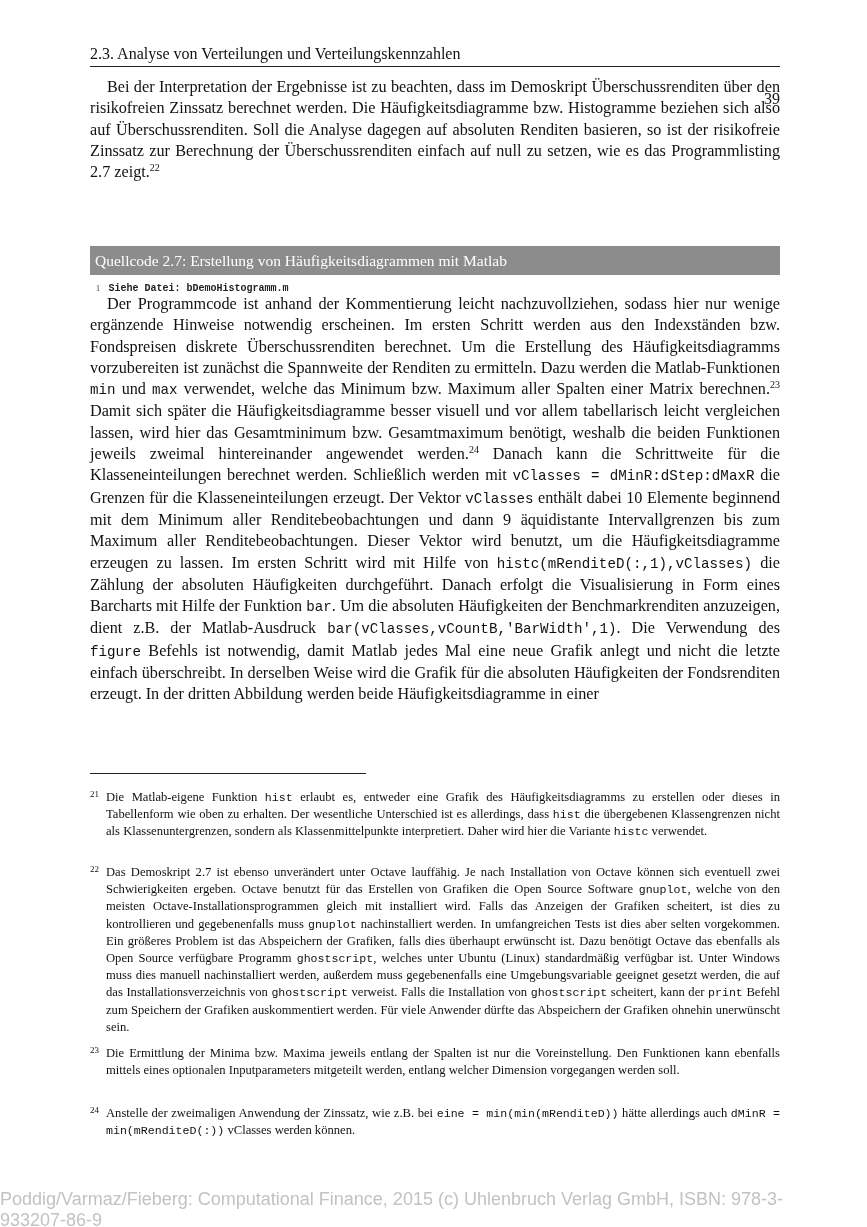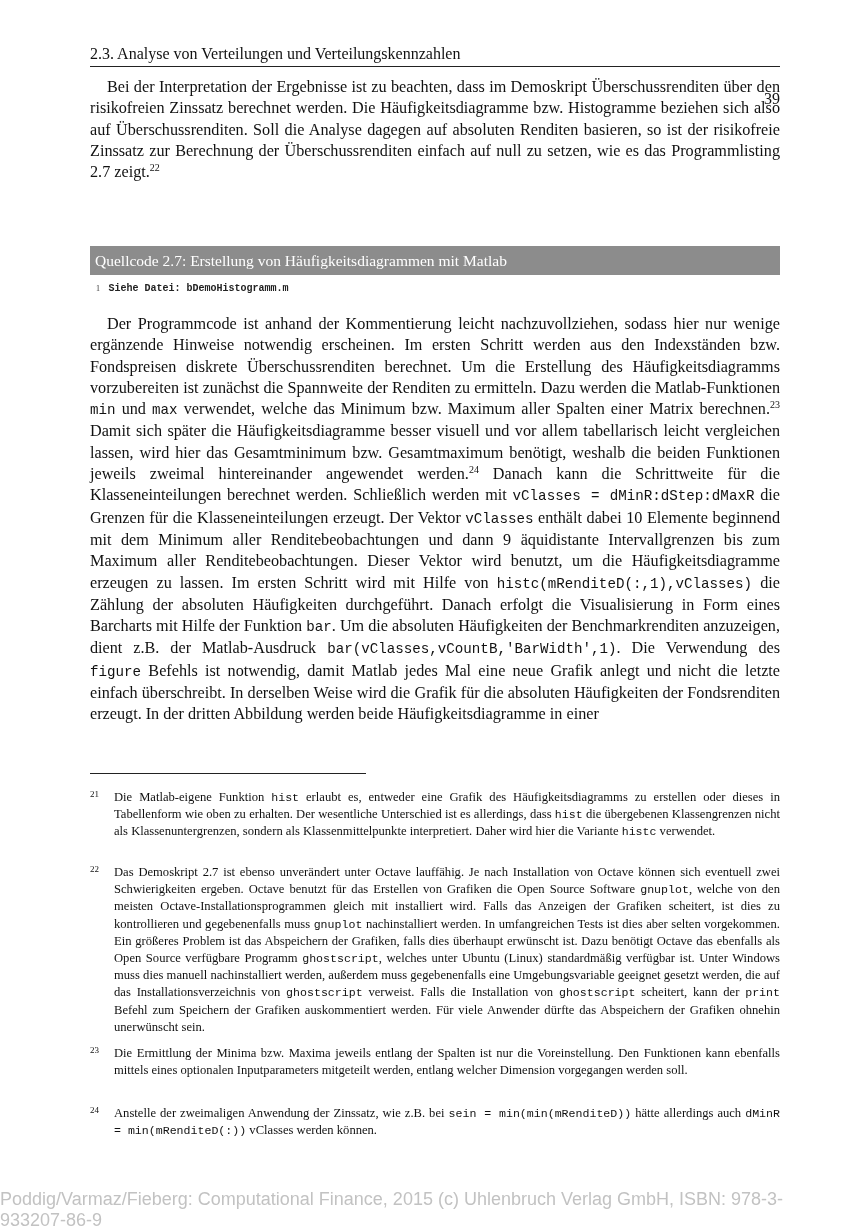--- a/index.html
+++ b/index.html
@@ -30,28 +30,28 @@
     position: absolute; left: 90px; top: 246px; width: 690px; height: 29px;
     background: #8c8c8c; color: #ffffff;
     font-size: 15.5px; line-height: 29px; padding-left: 5px; box-sizing: border-box;
   }
   .listing-code {
     position: absolute; left: 90px; top: 282px; width: 690px; height: 16px;
     font-size: 10px; line-height: 12px;
   }
   .listing-code .ln { display: inline-block; width: 16px; text-align: center; font-family: "Liberation Serif", serif; font-size: 8px; color: #333; }
   .listing-code .code { font-family: "Liberation Mono", "DejaVu Sans Mono", monospace; font-size: 10px; font-weight: bold; color: #222; }
-  .p3 { top: 314px; }
+  .p3 { top: 294px; }
   .fn-rule { position: absolute; left: 90px; top: 773px; width: 276px; border-top: 1px solid #222; }
   .fn {
     position: absolute; left: 90px; width: 690px;
     font-size: 12.6px; line-height: 17.2px; text-align: justify; text-align-last: left;
   }
   .fn .num { position: absolute; left: 0; top: -3px; font-size: 9px; }
-  .fn .txt { margin-left: 24px; display: block; }
+  .fn .txt { margin-left: 16px; display: block; }
   .fn21 { top: 789px; }
   .fn22 { top: 864px; }
   .fn23 { top: 1045px; }
   .fn24 { top: 1105px; }
   .watermark {
     position: absolute; left: 0; width: 848px; top: 1189px; 
     font-family: "Liberation Sans", "DejaVu Sans", sans-serif; font-size: 18px; color: #c2c2c2;
   }
 </style>
 </head>
@@ -88,16 +88,16 @@
   <span class="txt"><span>Das Demoskript 2.7 ist ebenso unverändert unter Octave lauffähig. Je nach Installation von Octave können sich eventuell zwei Schwierigkeiten ergeben. Octave benutzt für das Erstellen von Grafiken die Open Source Software </span><span class="tt">gnuplot</span><span>, welche von den meisten Octave-Installationsprogrammen gleich mit installiert wird. Falls das Anzeigen der Grafiken scheitert, ist dies zu kontrollieren und gegebenenfalls muss </span><span class="tt">gnuplot</span><span> nachinstalliert werden. In umfangreichen Tests ist dies aber selten vorgekommen. Ein größeres Problem ist das Abspeichern der Grafiken, falls dies überhaupt erwünscht ist. Dazu benötigt Octave das ebenfalls als Open Source verfügbare Programm </span><span class="tt">ghostscript</span><span>, welches unter Ubuntu (Linux) standardmäßig verfügbar ist. Unter Windows muss dies manuell nachinstalliert werden, außerdem muss gegebenenfalls eine Umgebungsvariable geeignet gesetzt werden, die auf das Installationsverzeichnis von </span><span class="tt">ghostscript</span><span> verweist. Falls die Installation von </span><span class="tt">ghostscript</span><span> scheitert, kann der </span><span class="tt">print</span><span> Befehl zum Speichern der Grafiken auskommentiert werden. Für viele Anwender dürfte das Abspeichern der Grafiken ohnehin unerwünscht sein.</span></span>
 </div>
 
 <div class="fn fn23">
   <span class="num">23</span>
   <span class="txt">Die Ermittlung der Minima bzw. Maxima jeweils entlang der Spalten ist nur die Voreinstellung. Den Funktionen kann ebenfalls mittels eines optionalen Inputparameters mitgeteilt werden, entlang welcher Dimension vorgegangen werden soll.</span>
 </div>
 
 <div class="fn fn24">
   <span class="num">24</span>
-  <span class="txt"><span>Anstelle der zweimaligen Anwendung der Zinssatz, wie z.B. bei </span><span class="tt">sein = min(min(mRenditeD))</span><span> hätte allerdings auch </span><span class="tt">dMinR = min(mRenditeD(:))</span><span> vClasses werden können.</span></span>
+  <span class="txt"><span>Anstelle der zweimaligen Anwendung der Zinssatz, wie z.B. bei </span><span class="tt">eine = min(min(mRenditeD))</span><span> hätte allerdings auch </span><span class="tt">dMinR = min(mRenditeD(:))</span><span> vClasses werden können.</span></span>
 </div>
 
 <div class="watermark">Poddig/Varmaz/Fieberg: Computational Finance, 2015  (c) Uhlenbruch Verlag GmbH, ISBN: 978-3-933207-86-9</div>
 
 </body></html>

